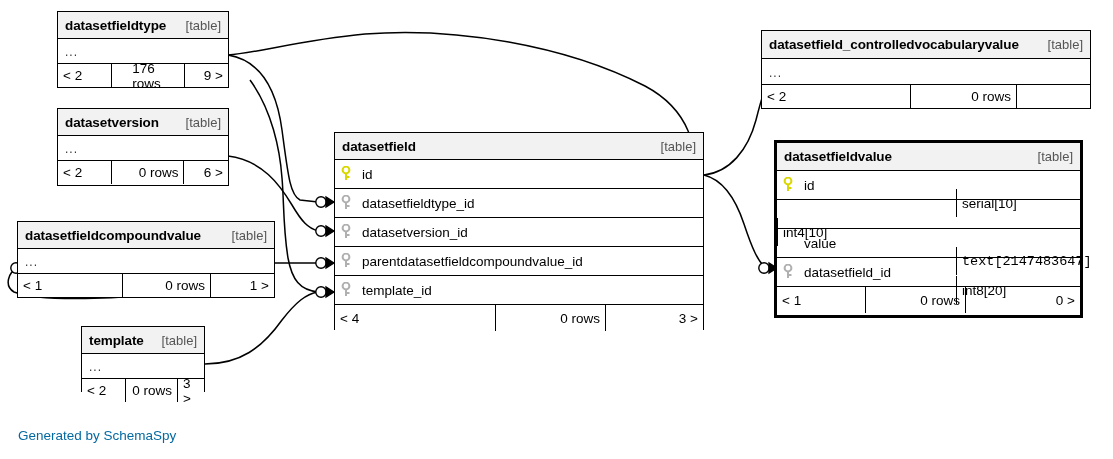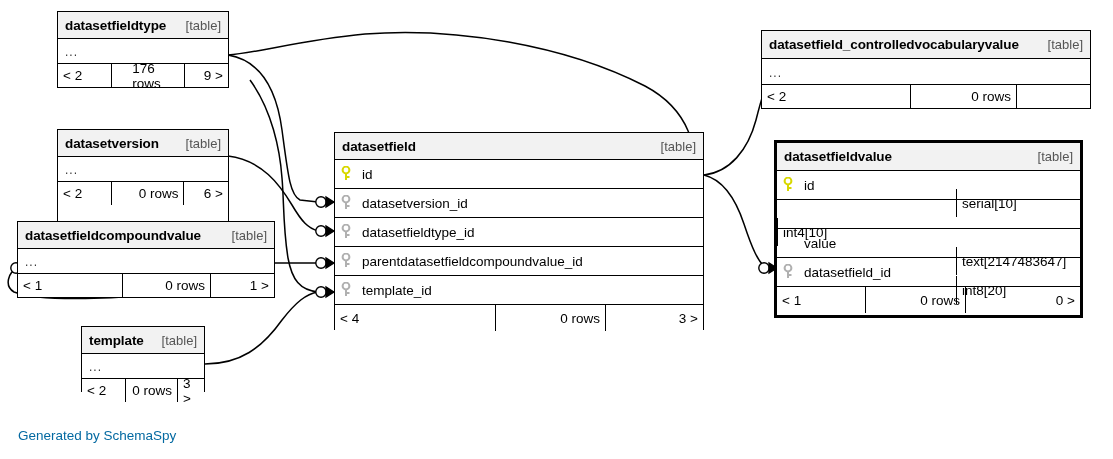--- a/index.html
+++ b/index.html
@@ -202,21 +202,21 @@
       <span class="ttag">[table]</span>
     </div>
     <div class="tbl-row ellipsis" style="height:25px;">...</div>
     <div class="tbl-foot" style="height:23px;">
       <div class="foot-l" style="width:54px;">&lt; 2</div>
       <div class="foot-m" style="width:73px;padding-left:20px;">176 rows</div>
       <div class="foot-r" style="width:45px;">9 &gt;</div>
     </div>
   </div>
 
-  <div class="table-box" style="left:57px; top:129px; width:172px; height:99px;">
+  <div class="table-box" style="left:57px; top:108px; width:172px; height:78px;">
     <div class="tbl-title" style="height:27px;">
       <span class="tname">datasetversion</span>
       <span class="ttag">[table]</span>
     </div>
     <div class="tbl-row ellipsis" style="height:25px;">...</div>
     <div class="tbl-foot" style="height:23px;">
       <div class="foot-l" style="width:54px;">&lt; 2</div>
       <div class="foot-m" style="width:73px;">0 rows</div>
       <div class="foot-r" style="width:45px;">6 &gt;</div>
     </div>
@@ -267,33 +267,33 @@
     </div>
 
     <div class="tbl-row" style="height:29px;">
       <div class="col-name">
         <span class="key-icon">
           <svg width="14" height="16" viewBox="0 0 14 16">
               <circle cx="5" cy="4" r="3.4" fill="none" stroke="#b0b0b0" stroke-width="2"></circle>
               <path d="M5,7 L5,14 M5,11 L8.5,11" stroke="#b0b0b0" stroke-width="2" fill="none"></path>
             </svg>
         </span>
+        <span class="lbl">datasetfieldtype_id</span>
+      </div>
+    </div>
+
+    <div class="tbl-row" style="height:29px;">
+      <div class="col-name">
+        <span class="key-icon">
+          <svg width="14" height="16" viewBox="0 0 14 16">
+              <circle cx="5" cy="4" r="3.4" fill="none" stroke="#b0b0b0" stroke-width="2"></circle>
+              <path d="M5,7 L5,14 M5,11 L8.5,11" stroke="#b0b0b0" stroke-width="2" fill="none"></path>
+            </svg>
+        </span>
         <span class="lbl">datasetversion_id</span>
-      </div>
-    </div>
-
-    <div class="tbl-row" style="height:29px;">
-      <div class="col-name">
-        <span class="key-icon">
-          <svg width="14" height="16" viewBox="0 0 14 16">
-              <circle cx="5" cy="4" r="3.4" fill="none" stroke="#b0b0b0" stroke-width="2"></circle>
-              <path d="M5,7 L5,14 M5,11 L8.5,11" stroke="#b0b0b0" stroke-width="2" fill="none"></path>
-            </svg>
-        </span>
-        <span class="lbl">datasetfieldtype_id</span>
       </div>
     </div>
 
     <div class="tbl-row" style="height:29px;">
       <div class="col-name">
         <span class="key-icon">
           <svg width="14" height="16" viewBox="0 0 14 16">
               <circle cx="5" cy="4" r="3.4" fill="none" stroke="#b0b0b0" stroke-width="2"></circle>
               <path d="M5,7 L5,14 M5,11 L8.5,11" stroke="#b0b0b0" stroke-width="2" fill="none"></path>
             </svg>
@@ -355,21 +355,21 @@
 
     <div class="tbl-row" style="height:29px;">
       <div class="col-type" style="width:124px;">int4[10]</div>
     </div>
 
     <div class="tbl-row" style="height:29px;">
       <div class="col-name">
         <span class="key-icon spacer"></span>
         <span class="lbl">value</span>
       </div>
-      <div class="col-type" style="width:124px;">text[2147483647]</div>
+      <div class="col-type" style="width:124px;font-family:Liberation Mono, monospace;">text[2147483647]</div>
     </div>
 
     <div class="tbl-row" style="height:29px;">
       <div class="col-name">
         <span class="key-icon">
           <svg width="14" height="16" viewBox="0 0 14 16">
               <circle cx="5" cy="4" r="3.4" fill="none" stroke="#b0b0b0" stroke-width="2"></circle>
               <path d="M5,7 L5,14 M5,11 L8.5,11" stroke="#b0b0b0" stroke-width="2" fill="none"></path>
             </svg>
         </span>

